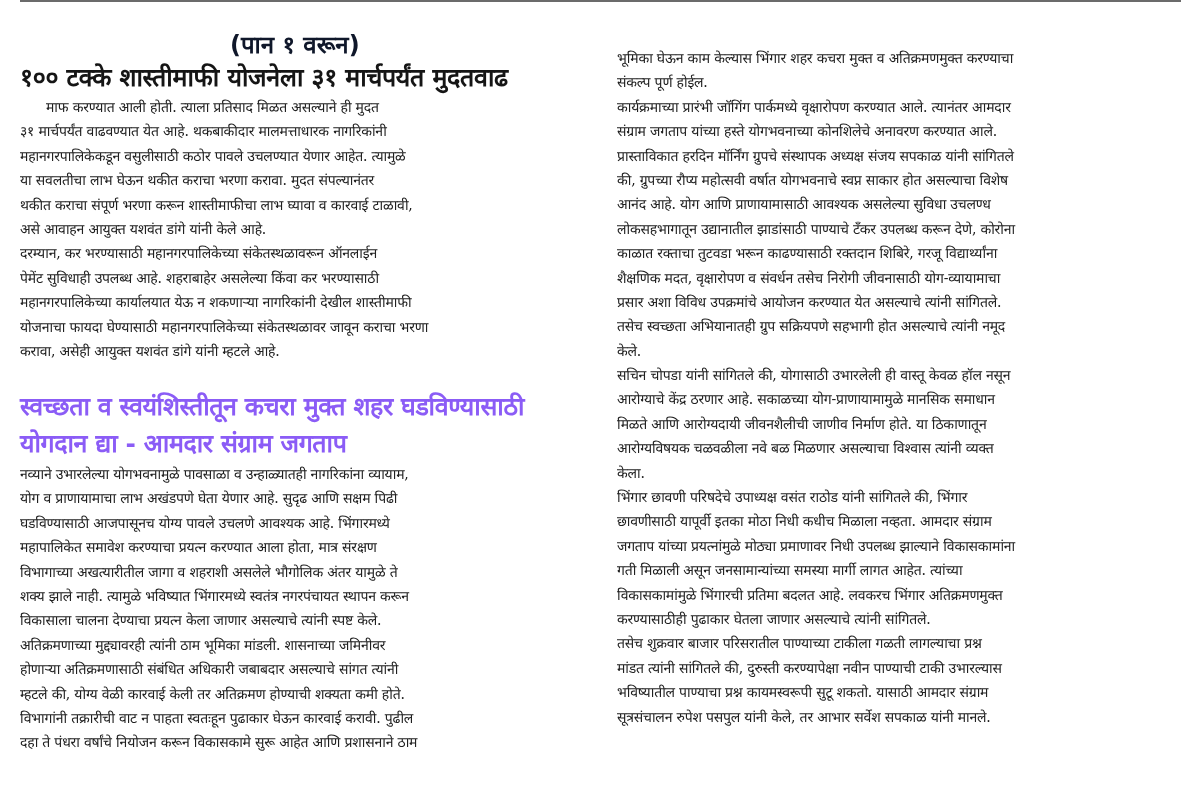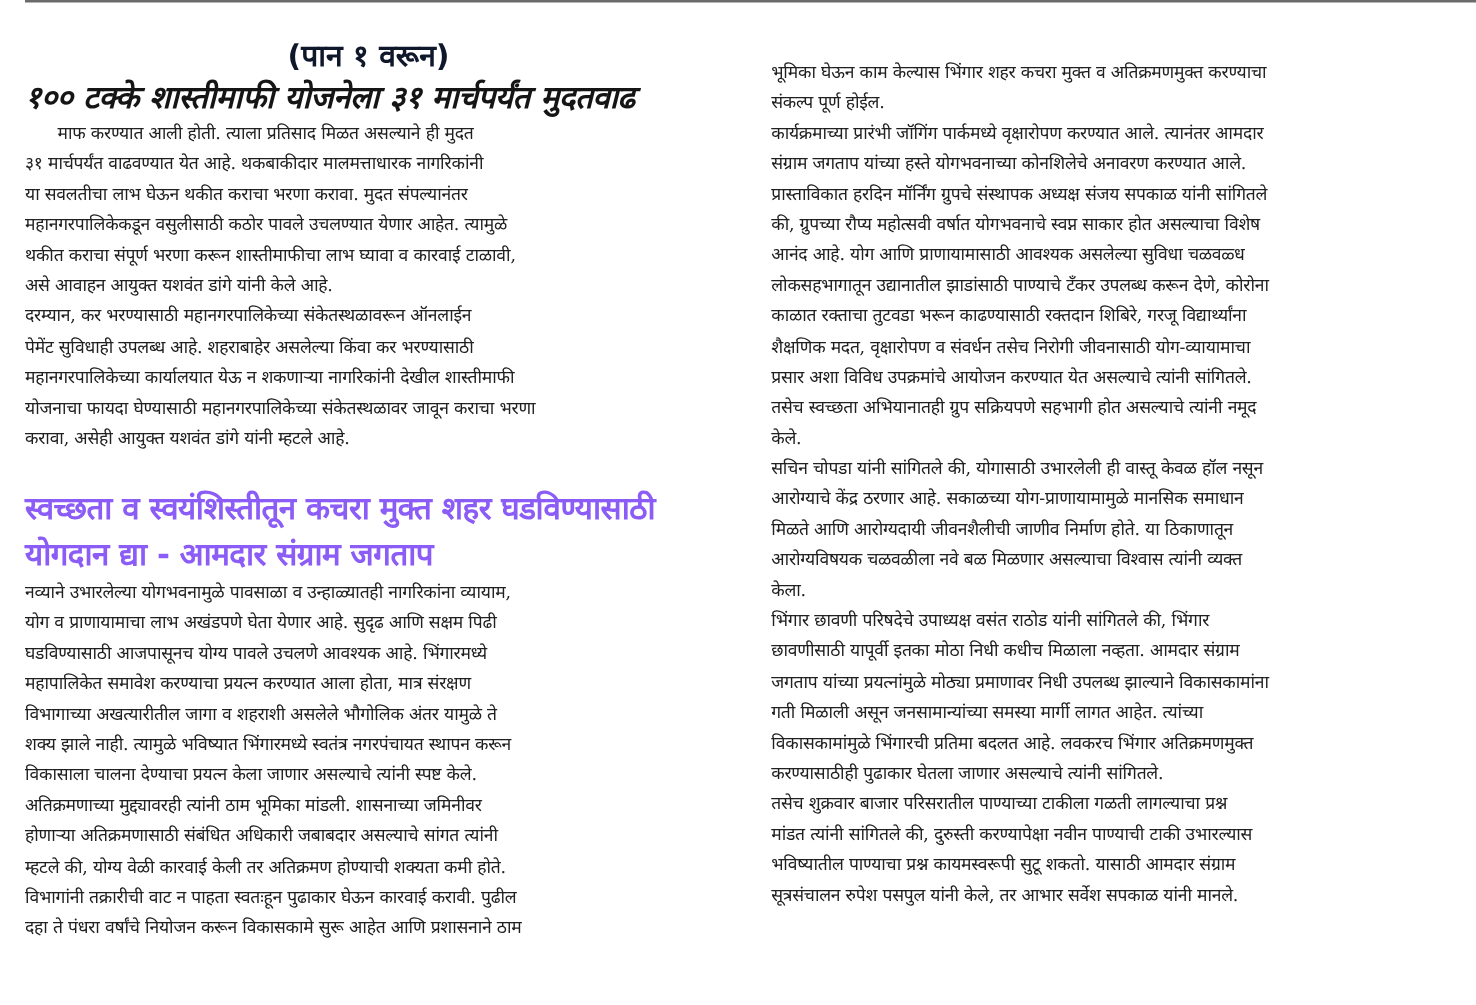--- a/index.html
+++ b/index.html
@@ -90,27 +90,27 @@
     .block-c { top: 46px; }
   </style>
 </head>
 <body>
 
 <div class="top-rule"></div>
 
 <section class="col col-left">
   <div class="kicker">(पान १ वरून)</div>
 
-  <h1 class="headline-1" style="margin:0;font-style:italic;">१०० टक्के शास्तीमाफी योजनेला ३१ मार्चपर्यंत मुदतवाढ</h1>
+  <h1 class="headline-1" style="margin:0;">१०० टक्के शास्तीमाफी योजनेला ३१ मार्चपर्यंत मुदतवाढ</h1>
 
   <ul class="body-lines block-a">
     <li>माफ करण्यात आली होती. त्याला प्रतिसाद मिळत असल्याने ही मुदत</li>
     <li>३१ मार्चपर्यंत वाढवण्यात येत आहे. थकबाकीदार मालमत्ताधारक नागरिकांनी</li>
+    <li>महानगरपालिकेकडून वसुलीसाठी कठोर पावले उचलण्यात येणार आहेत. त्यामुळे</li>
     <li>या सवलतीचा लाभ घेऊन थकीत कराचा भरणा करावा. मुदत संपल्यानंतर</li>
-    <li>महानगरपालिकेकडून वसुलीसाठी कठोर पावले उचलण्यात येणार आहेत. त्यामुळे</li>
     <li>थकीत कराचा संपूर्ण भरणा करून शास्तीमाफीचा लाभ घ्यावा व कारवाई टाळावी,</li>
     <li>असे आवाहन आयुक्त यशवंत डांगे यांनी केले आहे.</li>
     <li>दरम्यान, कर भरण्यासाठी महानगरपालिकेच्या संकेतस्थळावरून ऑनलाईन</li>
     <li>पेमेंट सुविधाही उपलब्ध आहे. शहराबाहेर असलेल्या किंवा कर भरण्यासाठी</li>
     <li>महानगरपालिकेच्या कार्यालयात येऊ न शकणाऱ्या नागरिकांनी देखील शास्तीमाफी</li>
     <li>योजनाचा फायदा घेण्यासाठी महानगरपालिकेच्या संकेतस्थळावर जावून कराचा भरणा</li>
     <li>करावा, असेही आयुक्त यशवंत डांगे यांनी म्हटले आहे.</li>
   </ul>
 
   <h2 class="headline-2" style="margin:0;">
@@ -135,21 +135,21 @@
 </section>
 
 <section class="col col-right">
   <ul class="body-lines block-c">
     <li>भूमिका घेऊन काम केल्यास भिंगार शहर कचरा मुक्त व अतिक्रमणमुक्त करण्याचा</li>
     <li>संकल्प पूर्ण होईल.</li>
     <li>कार्यक्रमाच्या प्रारंभी जॉगिंग पार्कमध्ये वृक्षारोपण करण्यात आले. त्यानंतर आमदार</li>
     <li>संग्राम जगताप यांच्या हस्ते योगभवनाच्या कोनशिलेचे अनावरण करण्यात आले.</li>
     <li>प्रास्ताविकात हरदिन मॉर्निंग ग्रुपचे संस्थापक अध्यक्ष संजय सपकाळ यांनी सांगितले</li>
     <li>की, ग्रुपच्या रौप्य महोत्सवी वर्षात योगभवनाचे स्वप्न साकार होत असल्याचा विशेष</li>
-    <li>आनंद आहे. योग आणि प्राणायामासाठी आवश्यक असलेल्या सुविधा चळवळ्ध</li>
+    <li>आनंद आहे. योग आणि प्राणायामासाठी आवश्यक असलेल्या सुविधा उचलण्ध</li>
     <li>लोकसहभागातून उद्यानातील झाडांसाठी पाण्याचे टँकर उपलब्ध करून देणे, कोरोना</li>
     <li>काळात रक्ताचा तुटवडा भरून काढण्यासाठी रक्तदान शिबिरे, गरजू विद्यार्थ्यांना</li>
     <li>शैक्षणिक मदत, वृक्षारोपण व संवर्धन तसेच निरोगी जीवनासाठी योग-व्यायामाचा</li>
     <li>प्रसार अशा विविध उपक्रमांचे आयोजन करण्यात येत असल्याचे त्यांनी सांगितले.</li>
     <li>तसेच स्वच्छता अभियानातही ग्रुप सक्रियपणे सहभागी होत असल्याचे त्यांनी नमूद</li>
     <li>केले.</li>
     <li>सचिन चोपडा यांनी सांगितले की, योगासाठी उभारलेली ही वास्तू केवळ हॉल नसून</li>
     <li>आरोग्याचे केंद्र ठरणार आहे. सकाळच्या योग-प्राणायामामुळे मानसिक समाधान</li>
     <li>मिळते आणि आरोग्यदायी जीवनशैलीची जाणीव निर्माण होते. या ठिकाणातून</li>
     <li>आरोग्यविषयक चळवळीला नवे बळ मिळणार असल्याचा विश्वास त्यांनी व्यक्त</li>

